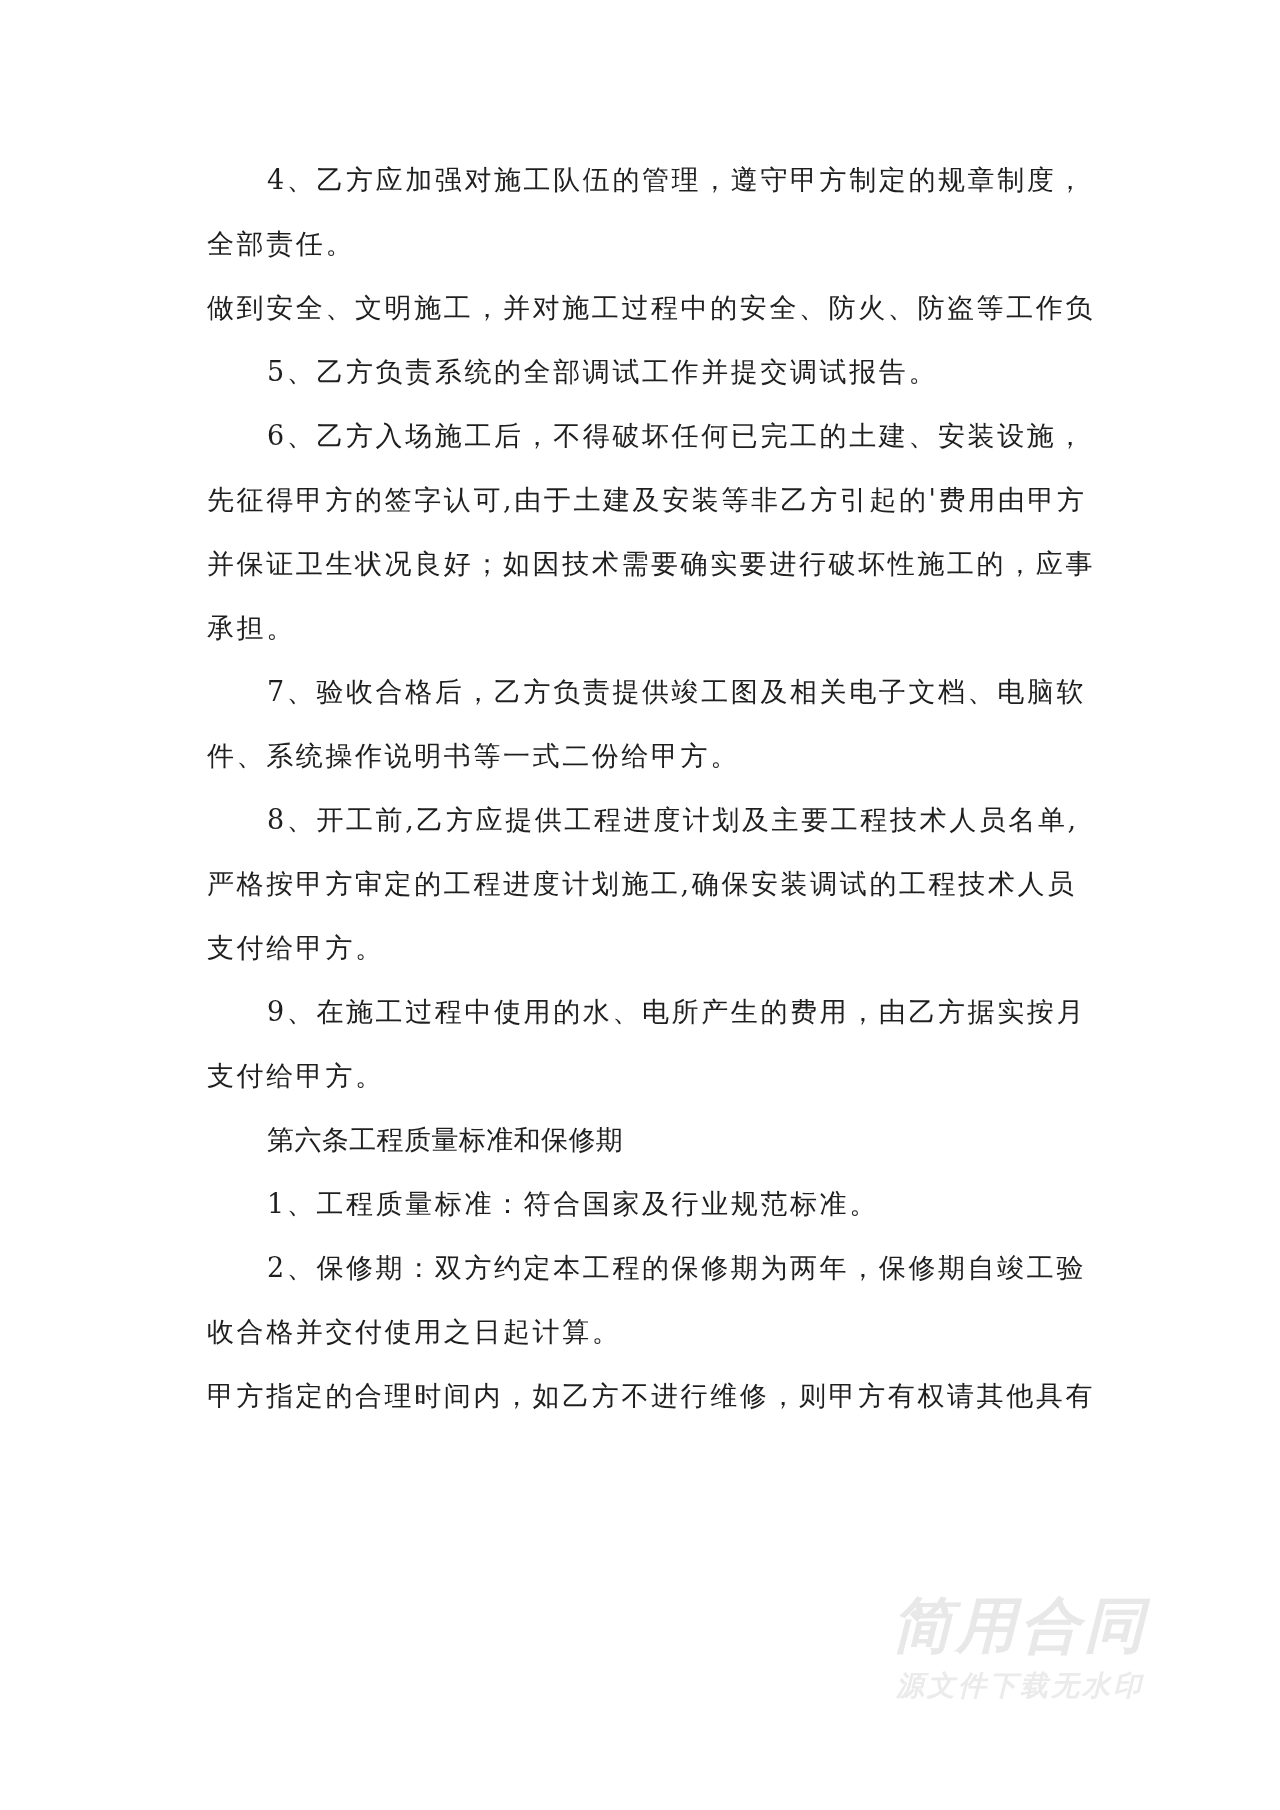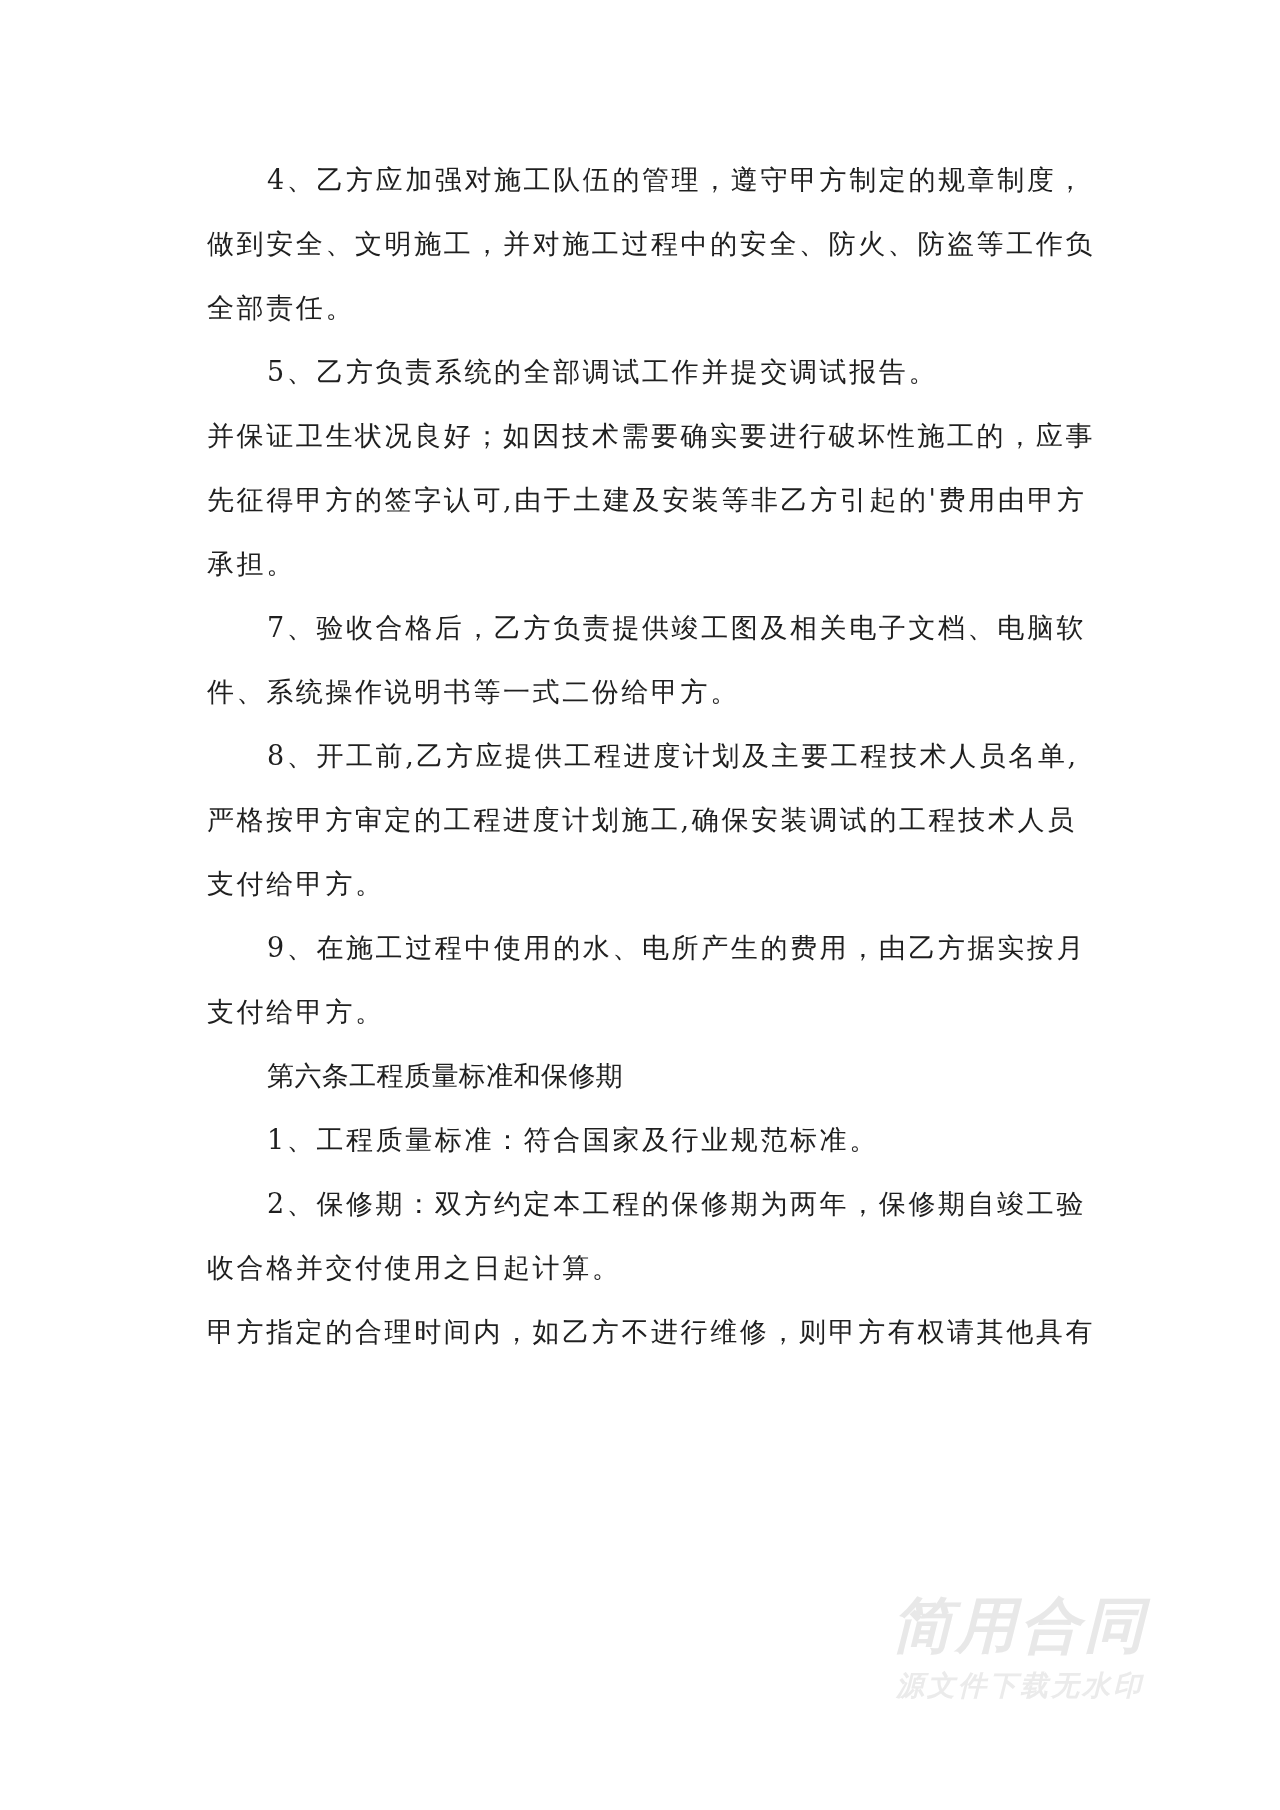--- a/index.html
+++ b/index.html
@@ -80,27 +80,28 @@
       white-space: nowrap;
     }
   </style>
 </head>
 <body>
 
 <div class="page">
   <div class="content">
 
     <div class="line indent">4、乙方应加强对施工队伍的管理，遵守甲方制定的规章制度，</div>
+    <div class="line">全部责任。</div>
     <div class="line">做到安全、文明施工，并对施工过程中的安全、防火、防盗等工作负</div>
-    <div class="line">全部责任。</div>
 
     <div class="line indent">5、乙方负责系统的全部调试工作并提交调试报告。</div>
 
+    <div class="line indent">6、乙方入场施工后，不得破坏任何已完工的土建、安装设施，</div>
+    <div class="line">先征得甲方的签字认可,由于土建及安装等非乙方引起的'费用由甲方</div>
     <div class="line">并保证卫生状况良好；如因技术需要确实要进行破坏性施工的，应事</div>
-    <div class="line">先征得甲方的签字认可,由于土建及安装等非乙方引起的'费用由甲方</div>
     <div class="line">承担。</div>
 
     <div class="line indent">7、验收合格后，乙方负责提供竣工图及相关电子文档、电脑软</div>
     <div class="line">件、系统操作说明书等一式二份给甲方。</div>
 
     <div class="line indent">8、开工前,乙方应提供工程进度计划及主要工程技术人员名单,</div>
     <div class="line">严格按甲方审定的工程进度计划施工,确保安装调试的工程技术人员</div>
     <div class="line">支付给甲方。</div>
 
     <div class="line indent">9、在施工过程中使用的水、电所产生的费用，由乙方据实按月</div>

